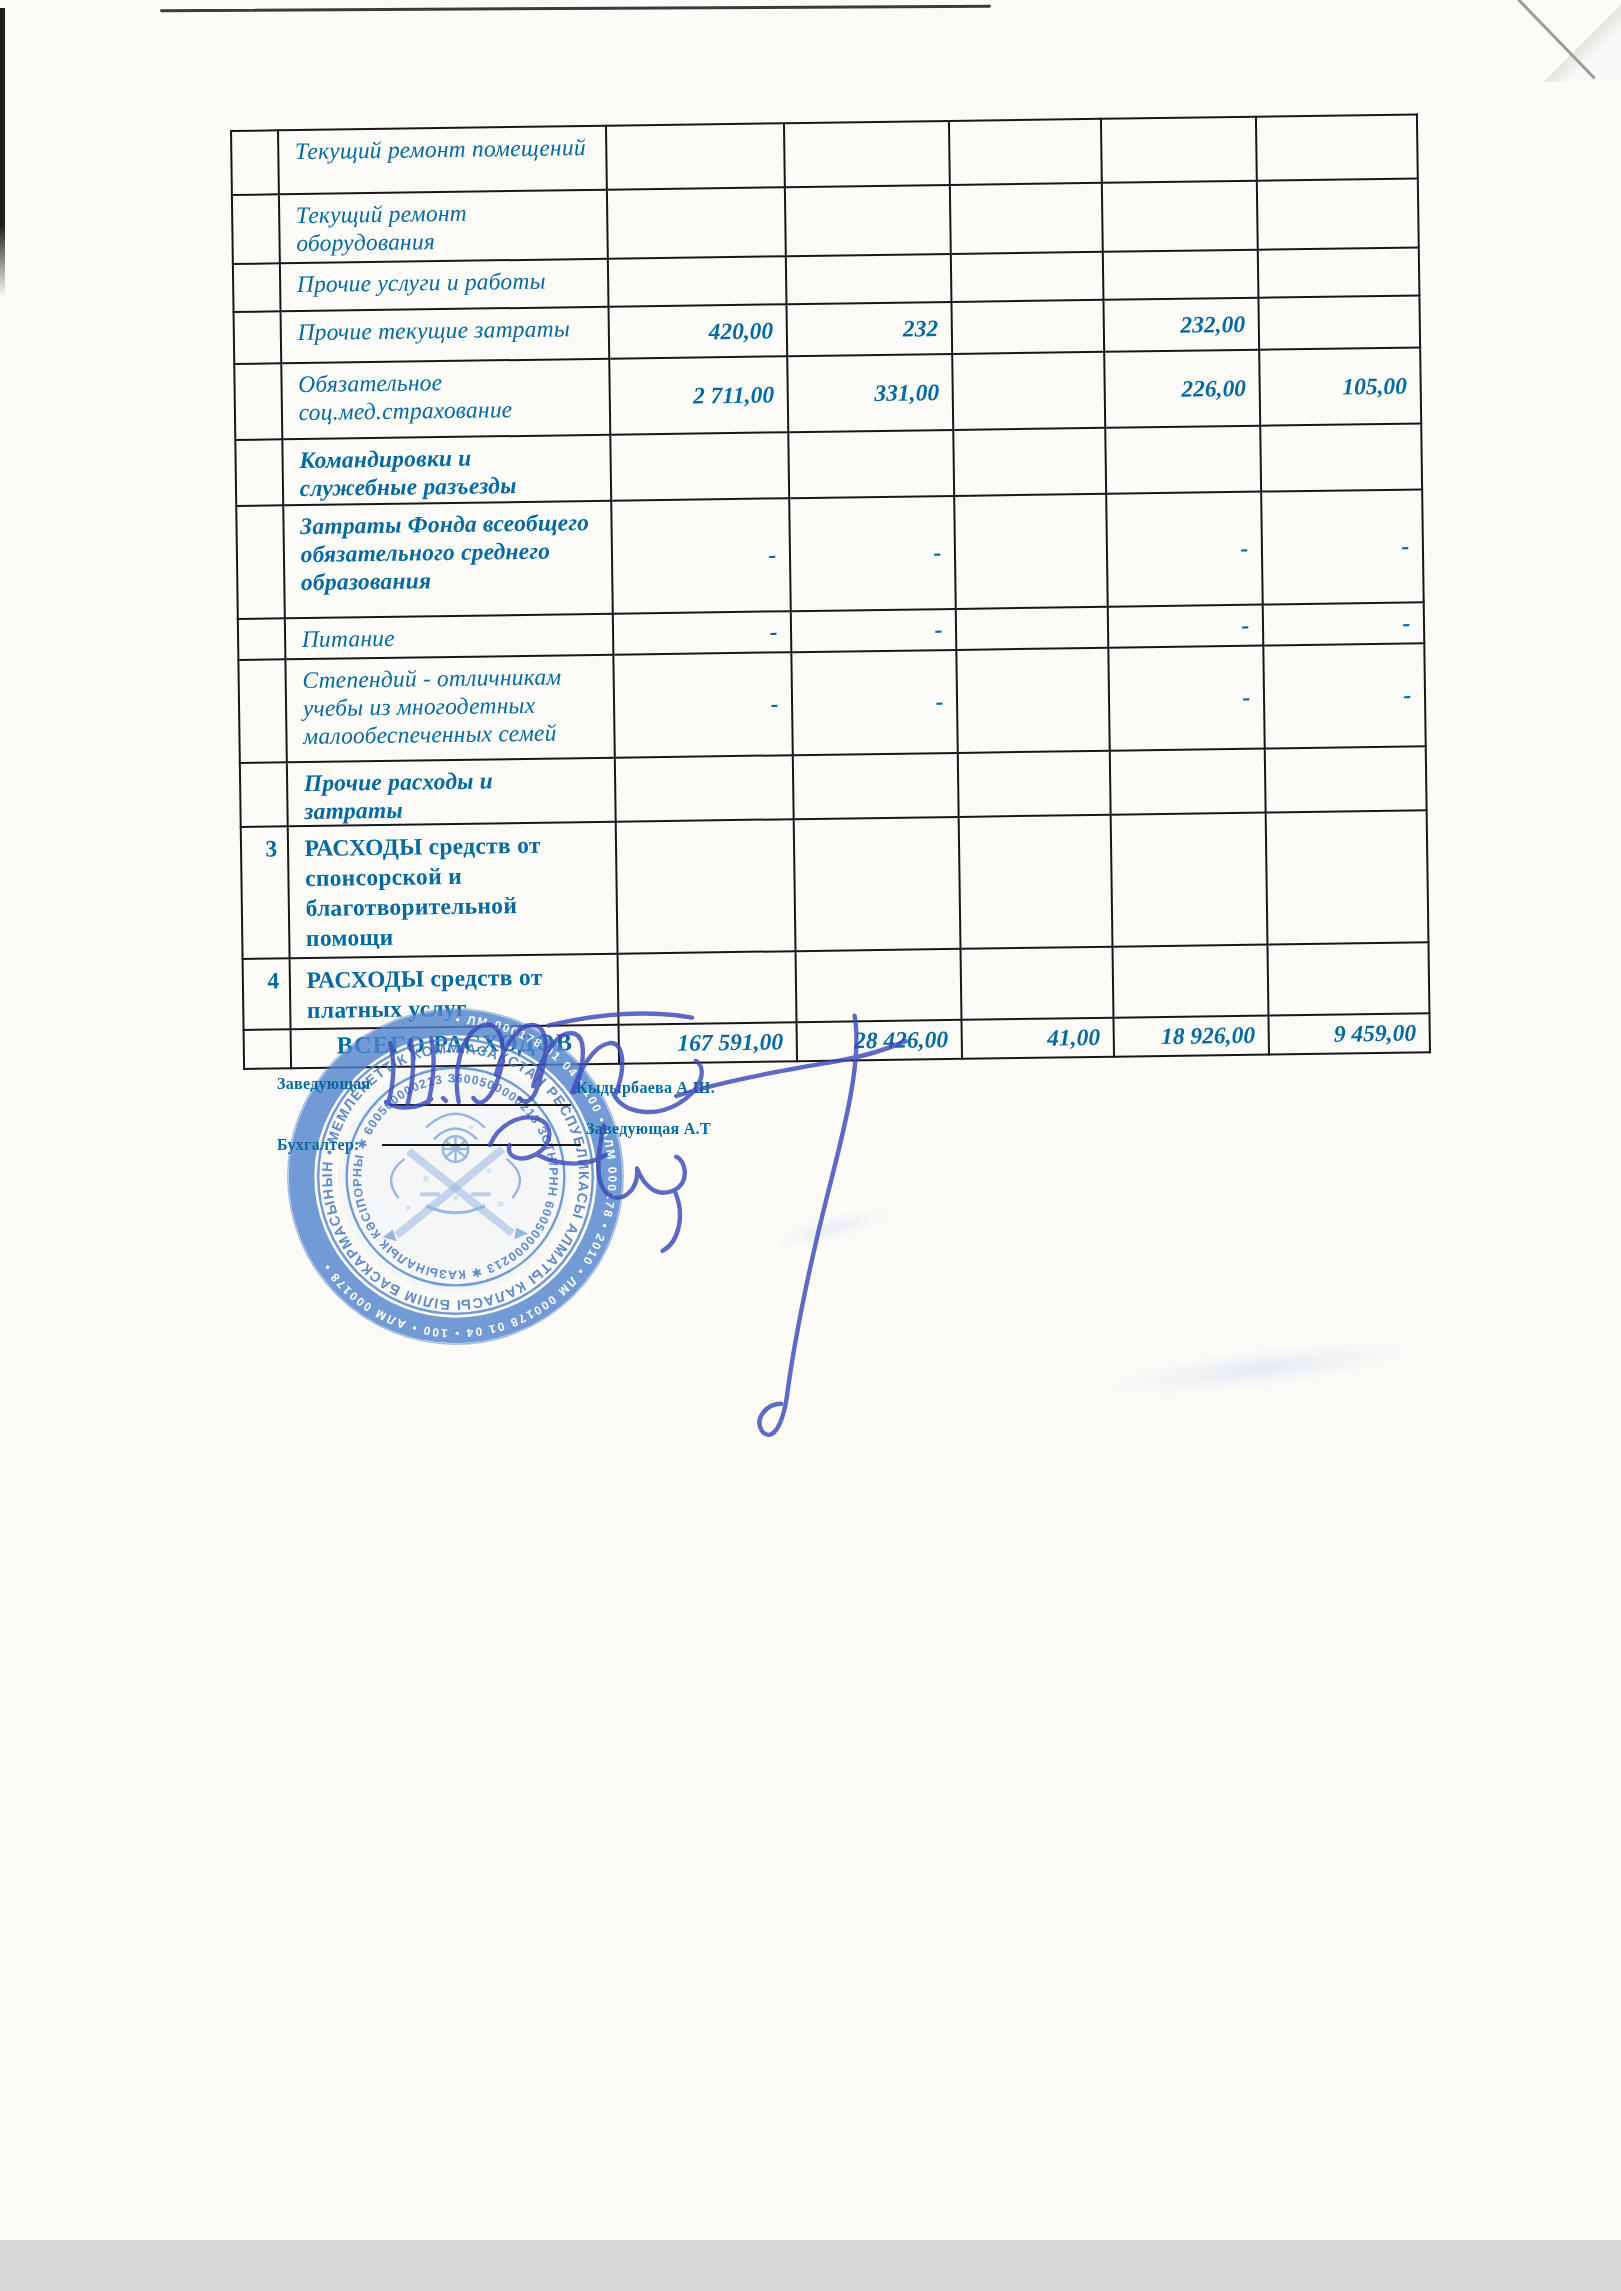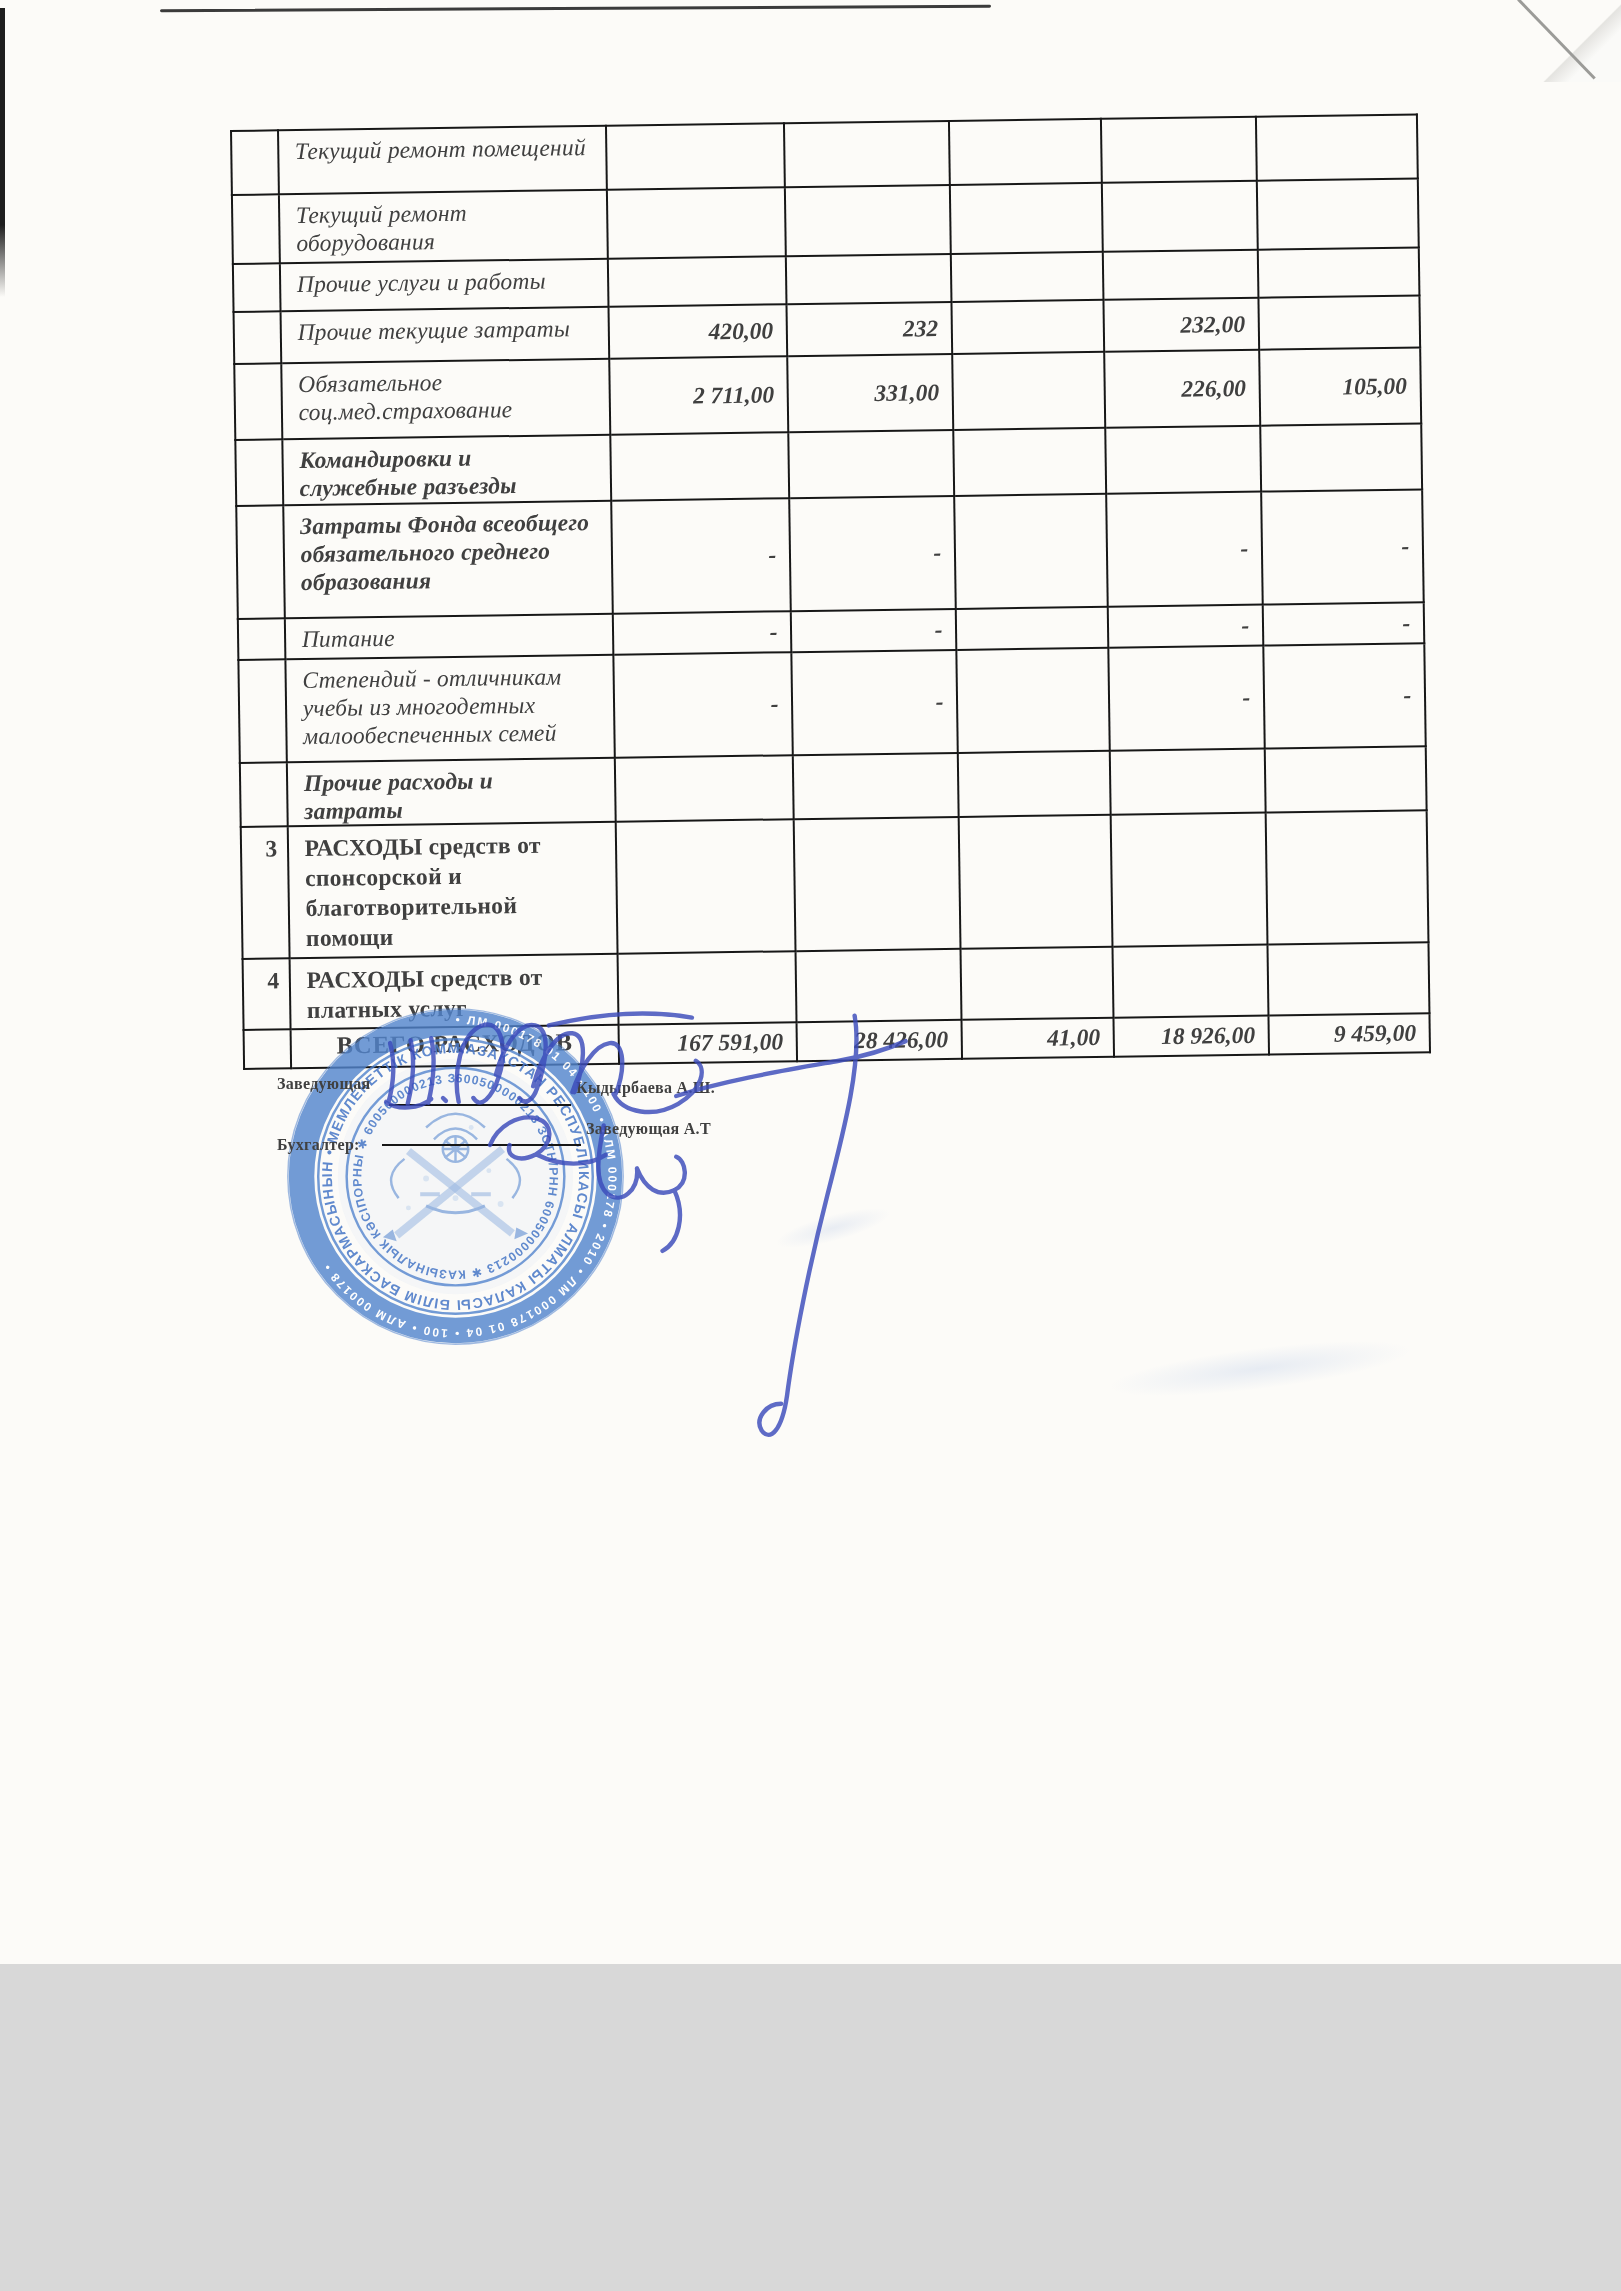--- a/index.html
+++ b/index.html
@@ -1,17 +1,17 @@
 <!DOCTYPE html>
 <html><head>
 <meta charset="utf-8">
 <style>
   html,body{margin:0;padding:0;background:#d8d8d8;}
-  .page{position:relative;width:1621px;height:1964px;background:#fcfbf8;overflow:hidden;
-        font-family:"Liberation Serif","DejaVu Serif",serif;color:#404040;}
+  .page{position:relative;width:1621px;height:2240px;background:#fcfbf8;overflow:hidden;
+        font-family:"Liberation Serif","DejaVu Serif",serif;color:#0369a1;}
   
   .scan-top-line{position:absolute;left:160px;top:6.9px;width:831px;height:2.9px;background:#3b3b3b;
         transform:rotate(-0.3deg);border-radius:2px;}
   .scan-left-strip{position:absolute;left:0;top:7.8px;width:4.9px;height:289px;
         background:linear-gradient(#1e1e1e 75%,rgba(30,30,30,0));}
   .scan-corner-line{position:absolute;left:1555px;top:-15.7px;width:2.9px;height:110px;
         background:#9b9b98;transform:rotate(-44deg);}
   .scan-corner-shade{position:absolute;left:1529px;top:0;width:92px;height:82px;
         background:linear-gradient(135deg,rgba(0,0,0,0) 55%,rgba(120,120,115,.18) 56%,rgba(250,250,248,1) 70%);}
   .smudge{position:absolute;border-radius:50%;pointer-events:none;}

